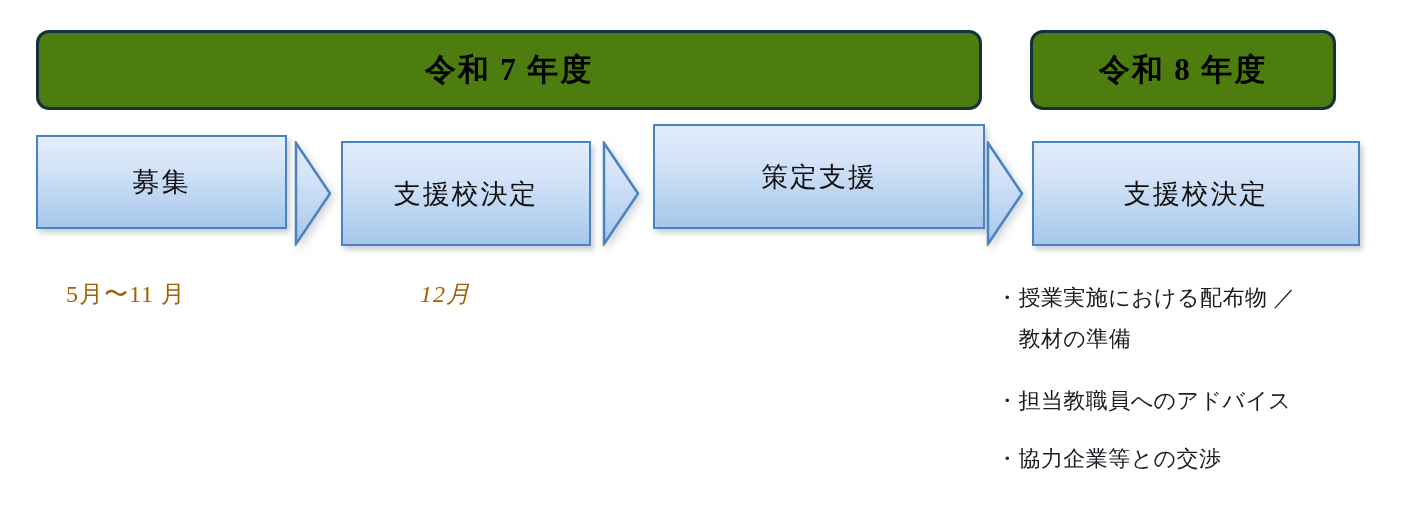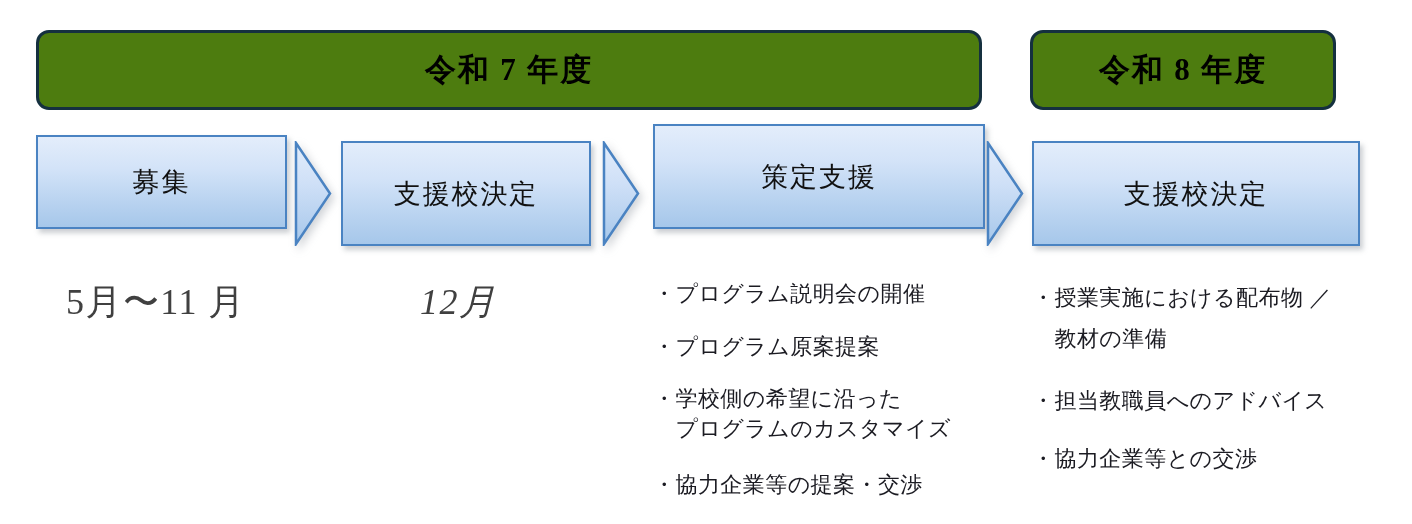--- a/index.html
+++ b/index.html
@@ -88,30 +88,30 @@
   #chevron-2 { left: 602px; }
   #chevron-3 { left: 986px; }
 
   
   .caption-col {
     position: absolute;
     box-sizing: border-box;
   }
 
   .month-caption {
-    font-size: 36px;
-    color: #404040;
+    font-size: 24px;
+    color: #a16207;
     letter-spacing: 0.04em;
     white-space: nowrap;
   }
 
   #caption-col-1 { left: 66px;   top: 278px; width: 240px; }
   #caption-col-2 { left: 420px;  top: 278px; width: 200px; font-style: italic; }
   #caption-col-3 { left: 653px;  top: 278px; width: 360px; }
-  #caption-col-4 { left: 1032px; top: 278px; width: 372px; }
+  #caption-col-4 { left: 996px; top: 278px; width: 372px; }
 
   .bullet-list {
     list-style: none;
     margin: 0;
     padding: 0;
   }
 
   .bullet-item {
     font-size: 22px;
     line-height: 1.42;
@@ -196,29 +196,20 @@
   </div>
 
   <div class="caption-col" id="caption-col-1">
     <div class="month-caption">5月〜11 月</div>
   </div>
 
   <div class="caption-col" id="caption-col-2">
     <div class="month-caption">12月</div>
   </div>
 
-  <div class="caption-col" id="caption-col-3">
-    <ul class="bullet-list">
-      <li class="bullet-item">・プログラム説明会の開催</li>
-      <li class="bullet-item">・プログラム原案提案</li>
-      <li class="bullet-item wrapped">・学校側の希望に沿った
-　プログラムのカスタマイズ</li>
-      <li class="bullet-item">・協力企業等の提案・交渉</li>
-    </ul>
-  </div>
 
   <div class="caption-col" id="caption-col-4">
     <ul class="bullet-list">
       <li class="bullet-item wrapped">・授業実施における配布物 ／
 　教材の準備</li>
       <li class="bullet-item">・担当教職員へのアドバイス</li>
       <li class="bullet-item">・協力企業等との交渉</li>
     </ul>
   </div>
 

